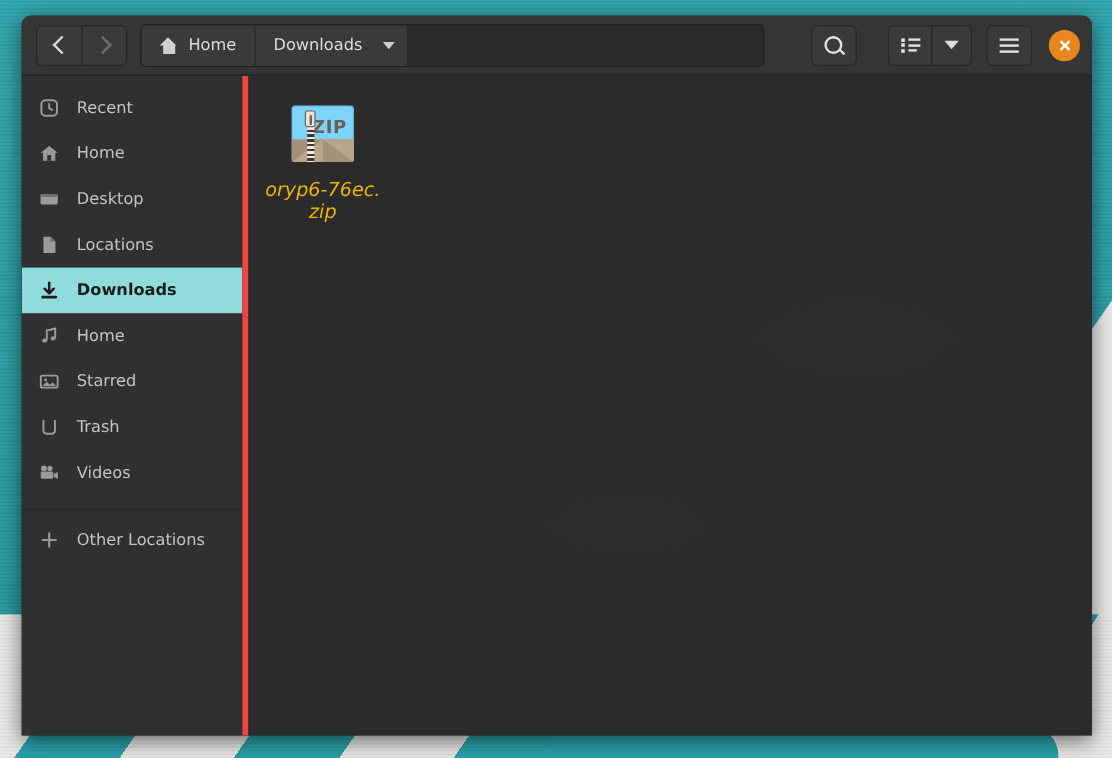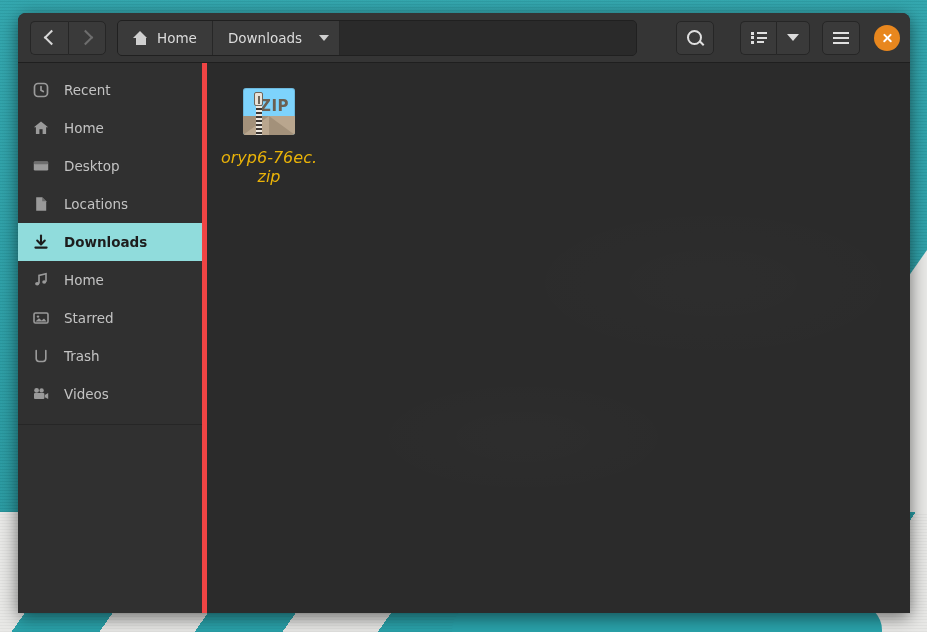--- a/index.html
+++ b/index.html
@@ -558,20 +558,28 @@
               <circle cx="9.6" cy="5.4" r="2.2" fill="currentColor"></circle>
               <rect x="2.0" y="8.0" width="10.4" height="6.0" rx="1.0" fill="currentColor"></rect>
               <path d="M12.8 10.0l3.4-1.9v6.0l-3.4-1.9z" fill="currentColor"></path>
             </svg>
           </span>
           <span>Videos</span>
         </div>
 
         <div class="side-sep"></div>
 
+        <div class="side-item">
+          <span class="sicon">
+            <svg width="18" height="18" viewBox="0 0 18 18">
+              <path d="M9 3.4v11.2M3.4 9h11.2" stroke="currentColor" stroke-width="1.8" stroke-linecap="round"></path>
+            </svg>
+          </span>
+          <span>Other Locations</span>
+        </div>
       </div>
 
       <div id="content">
         <div class="subtle-tex"></div>
         <div id="file-grid">
 
           <div class="file-item">
             <span class="zip-icon">
               <span class="zip-body">
                 <span class="zip-flap"></span>

